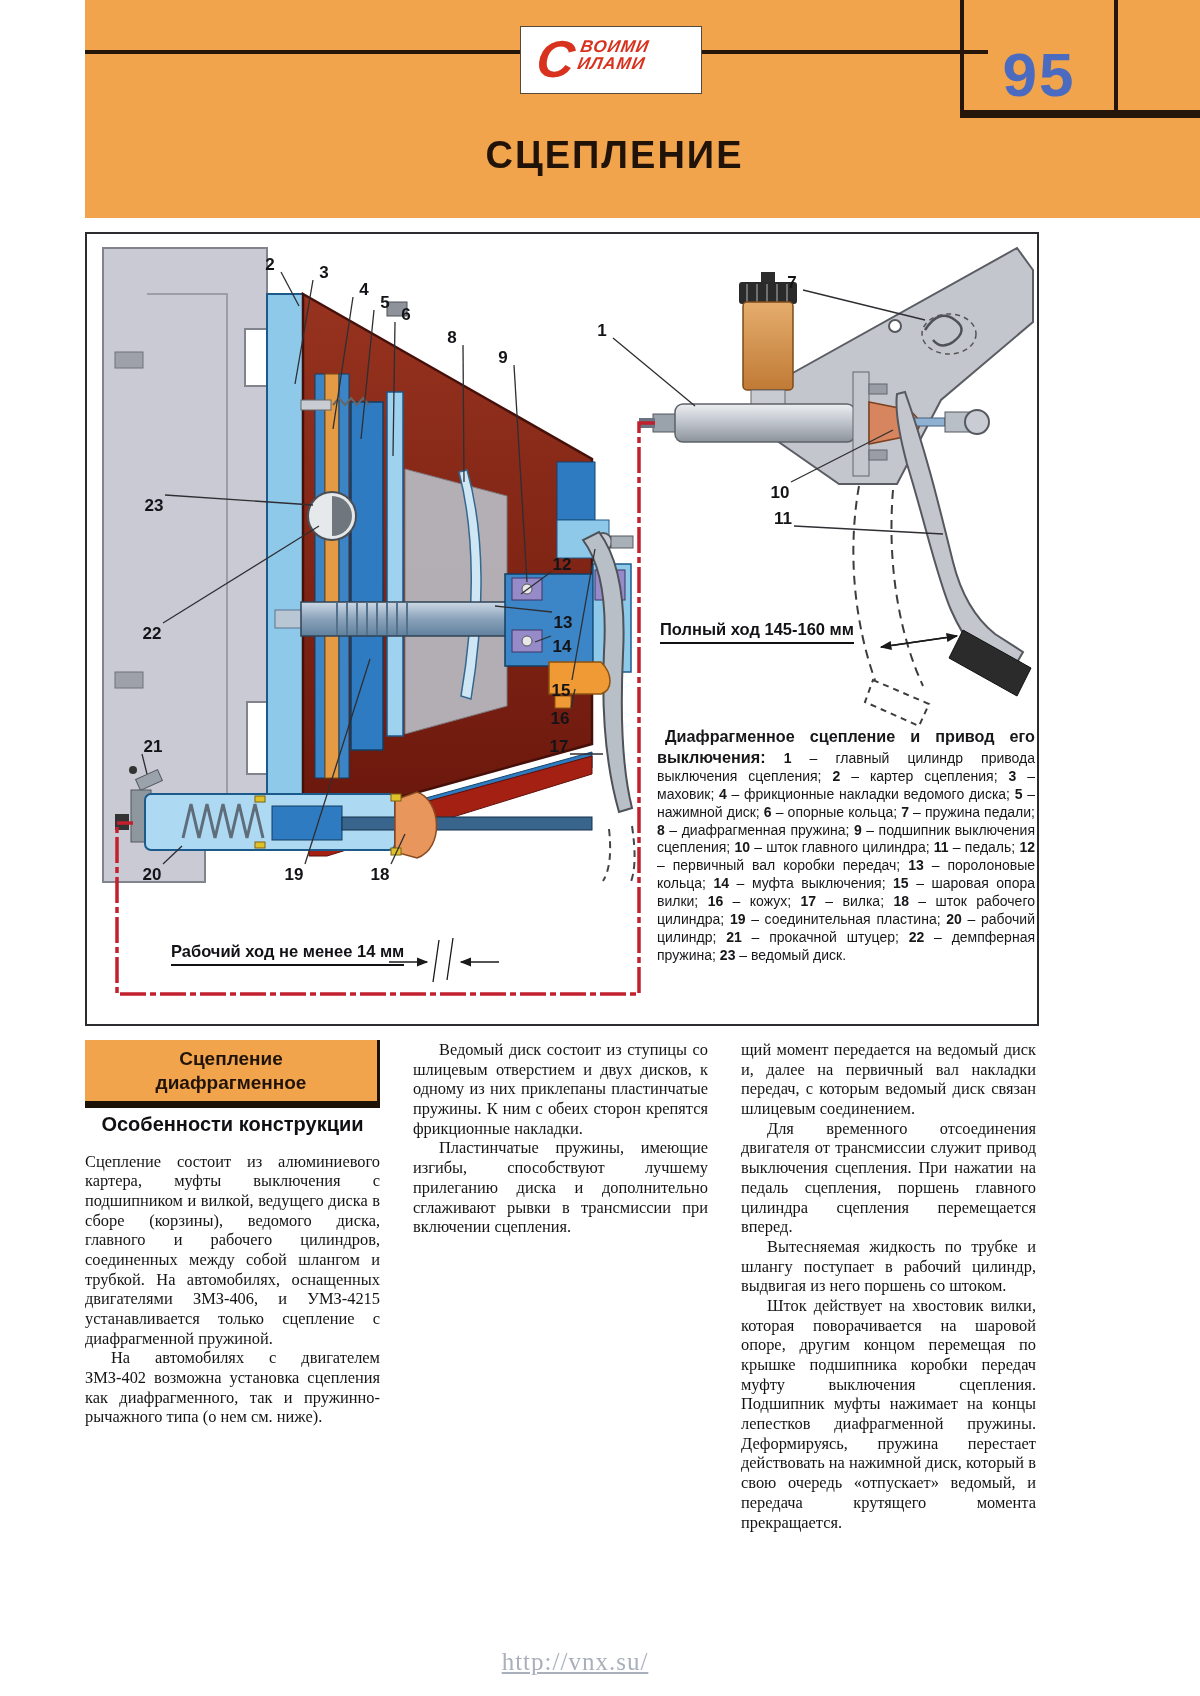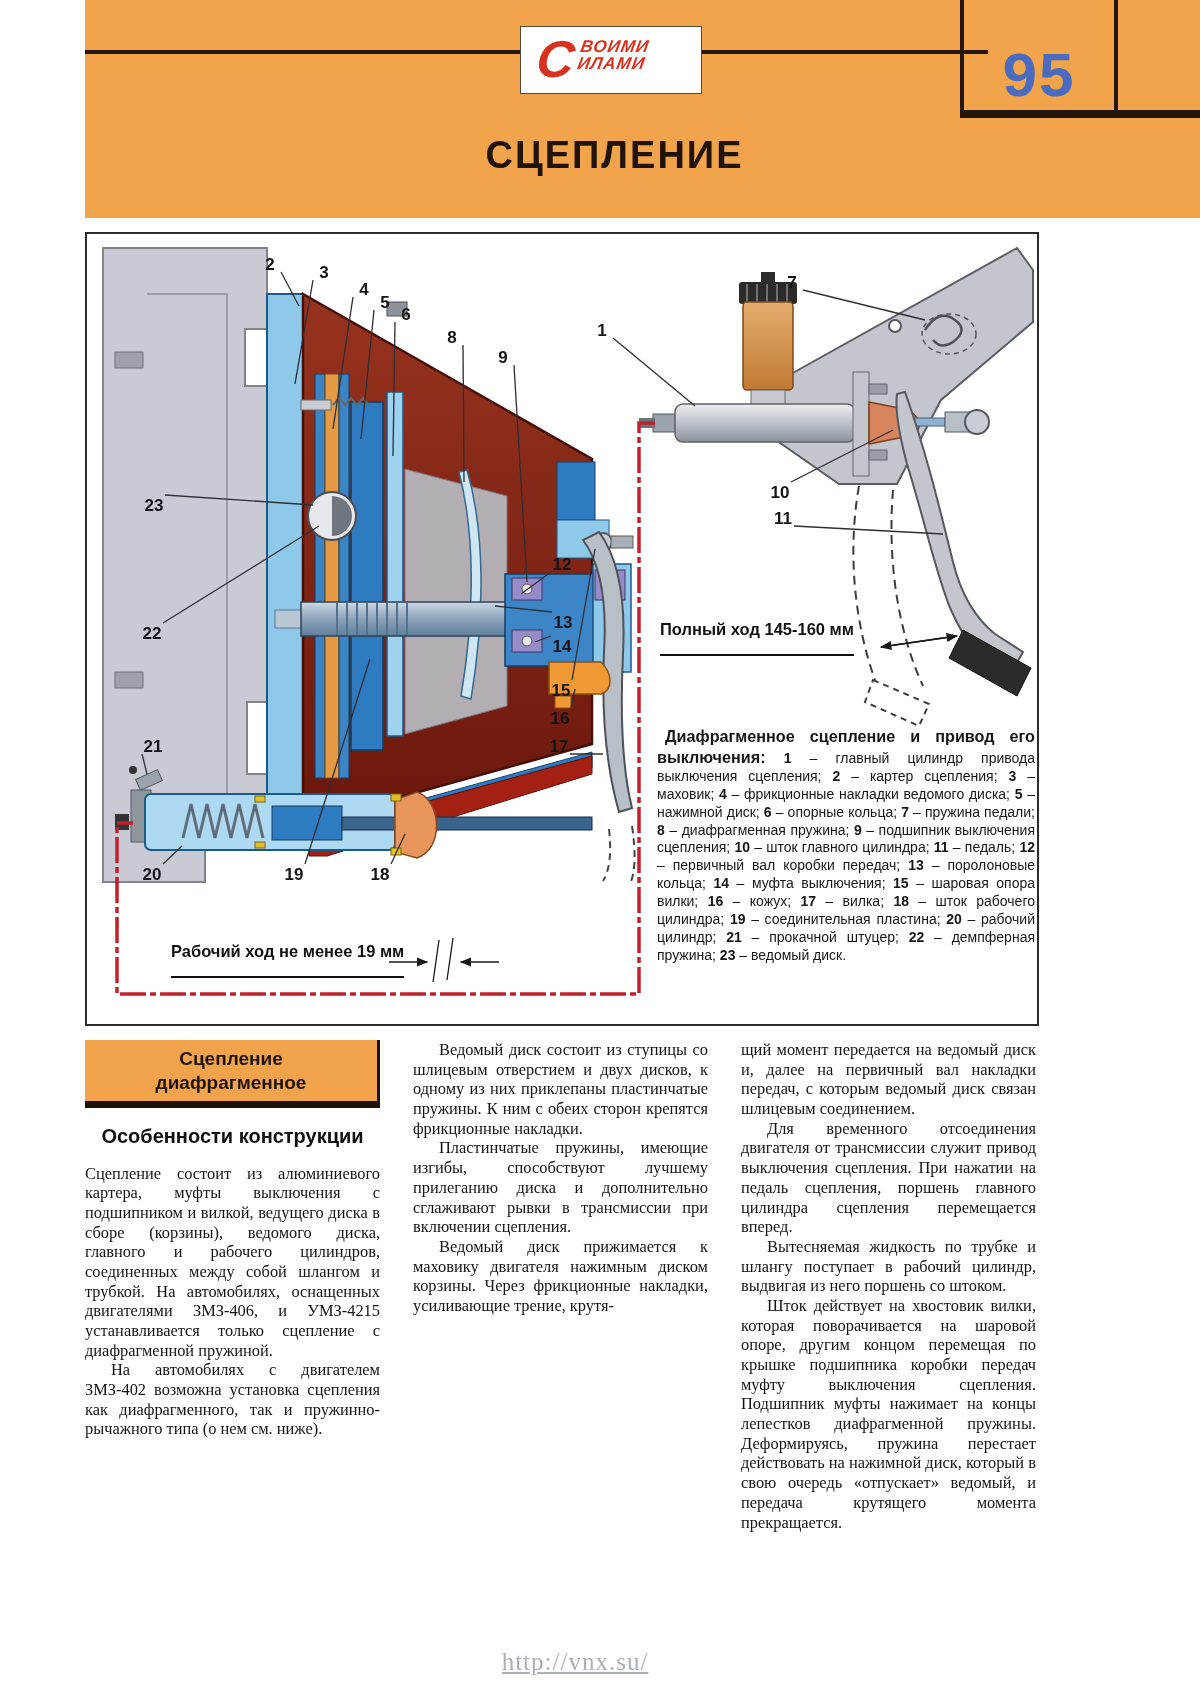--- a/index.html
+++ b/index.html
@@ -23,41 +23,41 @@
   .pagenum{font-size:62px;font-weight:700;color:#4A6BBF;letter-spacing:2px;}
   .thick-bar{position:absolute;left:875px;right:0;top:110px;height:8px;background:#26160a;}
   .page-title{position:absolute;left:0;right:56px;top:134px;text-align:center;
               font-size:38px;font-weight:700;letter-spacing:2px;color:#211308;}
 
   
   .figure{position:absolute;left:85px;top:232px;width:950px;height:790px;
           border:2px solid #2b2b30;background:#fff;}
   .figure svg{position:absolute;left:0;top:0;}
   .dim{position:absolute;font-weight:700;font-size:16.5px;color:#121216;
-       border-bottom:2px solid #121216;padding-bottom:15px;white-space:nowrap;}
+       border-bottom:2px solid #121216;padding-bottom:3px;white-space:nowrap;}
   #full-stroke{left:573px;top:386px;}
   #working-stroke{left:84px;top:708px;}
   .fig-caption{position:absolute;left:570px;top:492px;width:378px;
                font-size:14px;line-height:1.28;text-align:justify;color:#17171a;}
   .cap-title{font-weight:700;font-size:16.2px;margin-left:8px;}
   .fig-caption b{font-weight:700;}
   .callout{font:700 17px "Liberation Sans",sans-serif;text-anchor:middle;fill:#141418;}
   .leader{stroke:#2e2e33;stroke-width:1.3;fill:none;}
 
   
   .cols{position:absolute;left:85px;top:1040px;width:952px;display:flex;gap:33px;}
   .col{width:295px;font-family:"Liberation Serif",serif;font-size:16.4px;line-height:1.2;
        text-align:justify;color:#141414;}
   .col p{margin:0;text-indent:26px;}
   .col.first-flush p:first-of-type{text-indent:0;}
   .section-box{background:#F2A44C;border-bottom:7px solid #1d1206;border-right:3px solid #1d1206;
                padding:7px 4px 6px;text-align:center;font-family:"Liberation Sans",sans-serif;
                font-size:19px;font-weight:700;line-height:1.25;color:#20130a;}
   .feat-heading{font-family:"Liberation Sans",sans-serif;font-size:20px;font-weight:700;
-                text-align:center;margin:16px 0 16px;color:#101014;}
+                text-align:center;margin:4px 0 16px;color:#101014;}
 
   
   .footer{position:absolute;left:0;top:1648px;width:1150px;text-align:center;}
   .footer a{font-family:"Liberation Serif",serif;font-size:25px;letter-spacing:1px;
             color:#a9b0bc;text-decoration:underline;}
 </style>
 </head>
 <body>
 
 <div class="page">
@@ -287,42 +287,41 @@
           <line x1="76" y1="630" x2="95" y2="612" class="leader"></line>
           <text x="65" y="646" class="callout">20</text>
           <line x1="218" y1="630" x2="283" y2="425" class="leader"></line>
           <text x="207" y="646" class="callout">19</text>
           <line x1="304" y1="630" x2="318" y2="600" class="leader"></line>
           <text x="293" y="646" class="callout">18</text>
         </g>
     </svg>
 
     <div class="dim" id="full-stroke">Полный ход 145-160 мм</div>
-    <div class="dim" id="working-stroke">Рабочий ход не менее 19 мм</div>
+    <div class="dim" id="working-stroke">Рабочий ход не менее 14 мм</div>
 
     <div class="fig-caption">
       <span class="cap-title">Диафрагменное сцепление и привод его выключения:</span>
       <span> <b>1</b> – главный цилиндр привода выключения сцепления; <b>2</b> – картер сцепления; <b>3</b> – маховик; <b>4</b> – фрикционные накладки ведомого диска; <b>5</b> – нажимной диск; <b>6</b> – опорные кольца; <b>7</b> – пружина педали; <b>8</b> – диафрагменная пружина; <b>9</b> – подшипник выключения сцепления; <b>10</b> – шток главного цилиндра; <b>11</b> – педаль; <b>12</b> – первичный вал коробки передач; <b>13</b> – поролоновые кольца; <b>14</b> – муфта выключения; <b>15</b> – шаровая опора вилки; <b>16</b> – кожух; <b>17</b> – вилка; <b>18</b> – шток рабочего цилиндра; <b>19</b> – соединительная пластина; <b>20</b> – рабочий цилиндр; <b>21</b> – прокачной штуцер; <b>22</b> – демпферная пружина; <b>23</b> – ведомый диск.</span>
     </div>
   </div>
 
   <div class="cols">
     <div class="col first-flush">
       <div class="section-box">
         <div>Сцепление</div>
         <div>диафрагменное</div>
       </div>
       <div class="feat-heading">Особенности конструкции</div>
       <p>Сцепление состоит из алюминиевого картера, муфты выключения с подшипником и вилкой, ведущего диска в сборе (корзины), ведомого диска, главного и рабочего цилиндров, соединенных между собой шлангом и трубкой. На автомобилях, оснащенных двигателями ЗМЗ-406, и УМЗ-4215 устанавливается только сцепление с диафрагменной пружиной.</p>
       <p>На автомобилях с двигателем ЗМЗ-402 возможна установка сцепления как диафрагменного, так и пружинно-рычажного типа (о нем см. ниже).</p>
     </div>
     <div class="col">
       <p>Ведомый диск состоит из ступицы со шлицевым отверстием и двух дисков, к одному из них приклепаны пластинчатые пружины. К ним с обеих сторон крепятся фрикционные накладки.</p>
       <p>Пластинчатые пружины, имеющие изгибы, способствуют лучшему прилеганию диска и дополнительно сглаживают рывки в трансмиссии при включении сцепления.</p>
-      <p>Ведомый диск прижимается к маховику двигателя нажимным диском корзины. Через фрикционные накладки, усиливающие трение, крутя-</p>
     </div>
     <div class="col first-flush">
       <p>щий момент передается на ведомый диск и, далее на первичный вал накладки передач, с которым ведомый диск связан шлицевым соединением.</p>
       <p>Для временного отсоединения двигателя от трансмиссии служит привод выключения сцепления. При нажатии на педаль сцепления, поршень главного цилиндра сцепления перемещается вперед.</p>
       <p>Вытесняемая жидкость по трубке и шлангу поступает в рабочий цилиндр, выдвигая из него поршень со штоком.</p>
       <p>Шток действует на хвостовик вилки, которая поворачивается на шаровой опоре, другим концом перемещая по крышке подшипника коробки передач муфту выключения сцепления. Подшипник муфты нажимает на концы лепестков диафрагменной пружины. Деформируясь, пружина перестает действовать на нажимной диск, который в свою очередь «отпускает» ведомый, и передача крутящего момента прекращается.</p>
     </div>
   </div>
 
   <div class="footer">

